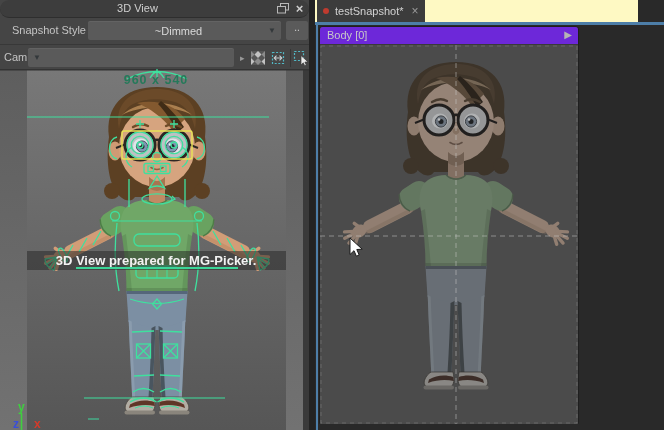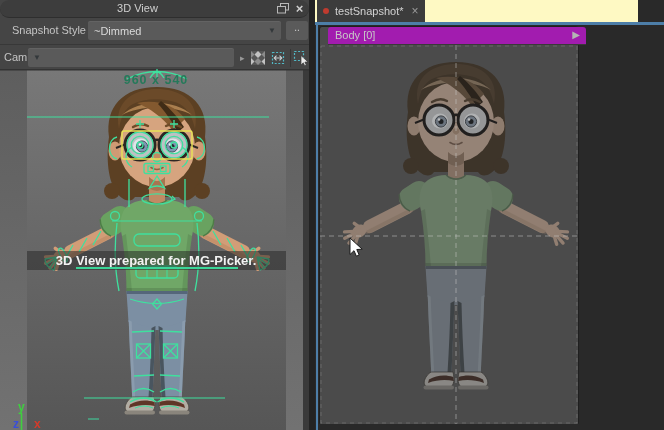--- a/index.html
+++ b/index.html
@@ -14,21 +14,21 @@
             font-size:11px;color:#cfcfcf;}
   .win-icons{position:absolute;right:3px;top:2px;display:flex;gap:4px;align-items:center;}
   .win-btn{width:13px;height:13px;display:flex;align-items:center;justify-content:center;cursor:default;}
   .close-x{color:#cfcfcf;font-size:13px;font-weight:bold;line-height:13px;}
   .toolrow{position:absolute;left:0;width:309px;height:26px;background:#454545;
            border-bottom:1px solid #383838;}
   .row1{top:18px;} .row2{top:45px;padding-left:15px;}
   .toolrow .lbl{position:absolute;top:6px;font-size:11px;color:#c4c4c4;white-space:nowrap;}
   .dropdown{position:absolute;top:3px;height:19px;background:#5a5a5a;border-radius:2px;
             display:flex;align-items:center;box-shadow:inset 0 1px 0 rgba(255,255,255,.06);}
-  .dropdown .val{flex:1;padding-left:6px;font-size:11px;color:#dadada;white-space:nowrap;overflow:hidden;}
+  .dropdown .val{flex:1;padding-left:6px;font-size:11px;color:#dadada;white-space:nowrap;overflow:hidden;text-align:center;}
   .dropdown .arr{padding:0 5px;font-size:8px;color:#33383b;}
   .more-btn{position:absolute;top:3px;height:19px;width:22px;background:#5a5a5a;border:none;
             border-radius:2px;color:#d0d0d0;font-size:10px;line-height:10px;padding:0 0 6px 0;}
   .expander{position:absolute;top:8px;font-size:9px;color:#9a9a9a;}
   .tool-icon{position:absolute;top:4px;width:18px;height:18px;display:flex;align-items:center;justify-content:center;}
   .vsep{position:absolute;top:4px;width:1px;height:18px;background:#353535;}
   .viewport{position:absolute;left:0;top:69px;width:309px;height:306px;}
   
   .gap{position:absolute;left:309px;top:0;width:6px;height:430px;background:#232323;}
   
@@ -36,21 +36,21 @@
   .tabbar{position:absolute;left:0;top:0;width:323px;height:22px;background:#fef9c3;}
   .tab{position:absolute;left:2px;top:0;height:22px;padding:0 6px;background:#3c3c3c;
        display:flex;align-items:center;gap:6px;}
   .tab .dot{width:6px;height:6px;border-radius:50%;background:#bf3b2f;}
   .tab .tlabel{font-size:11px;color:#d2d2d2;}
   .tab .tclose{font-size:12px;color:#9a9a9a;padding-left:2px;}
   .focus-top{position:absolute;left:0;top:22px;width:349px;height:3px;background:#4d7ea8;}
   .focus-left{position:absolute;left:1px;top:24px;width:2px;height:406px;background:#4d7ea8;}
   .picker-panel{position:absolute;left:4px;top:26px;width:260px;height:398px;
                 border:1px solid #1f1f1f;border-radius:3px 3px 0 0;box-sizing:border-box;background:#4b4b4b;}
-  .picker-header{position:absolute;left:8px;top:0;width:100%;height:18px;background:#a21caf;
+  .picker-header{position:absolute;left:0;top:0;width:100%;height:18px;background:#6d28d9;
                  border-bottom:1px solid #3a3a3a;border-radius:3px 3px 0 0;box-sizing:border-box;}
   .picker-header .ph-label{position:absolute;left:7px;top:2px;font-size:11px;color:#c8c8c8;}
   .picker-header .ph-play{position:absolute;right:6px;top:2px;font-size:10px;color:#b4b4b4;}
   .picker-view{position:absolute;left:0;top:18px;width:258px;height:379px;}
   svg text{user-select:none;}
   .dimmed{filter:brightness(.78) saturate(.45);}
 </style>
 </head>
 <body>
 

